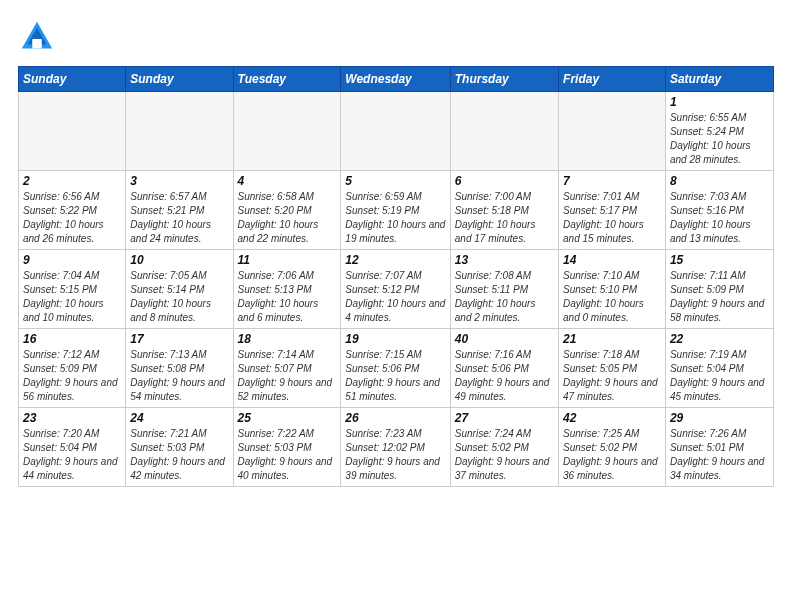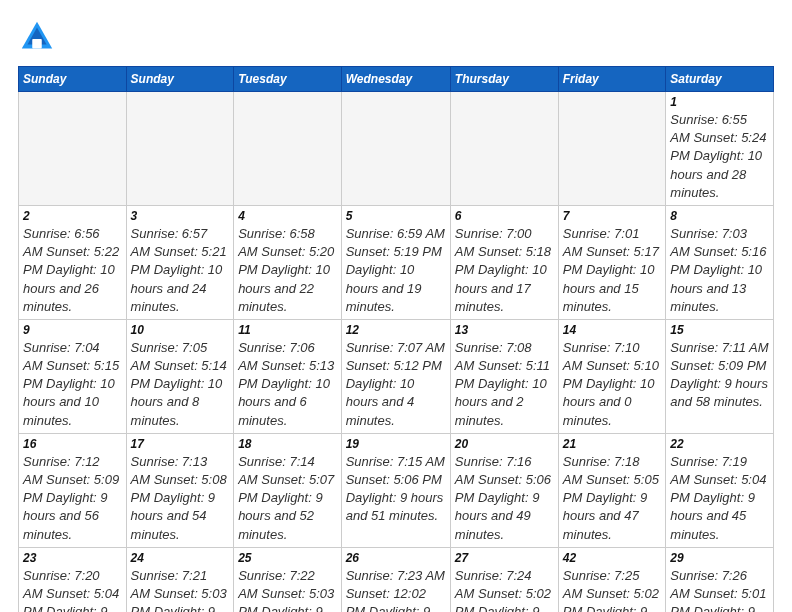--- a/index.html
+++ b/index.html
@@ -82,21 +82,21 @@
       background: #f5f5f5;
     }
     .day-number {
       font-size: 12px;
       font-weight: bold;
       color: #111;
       display: block;
       margin-bottom: 2px;
     }
     .day-info {
-      font-size: 13px;
+      font-size: 10px;
       color: #333;
       line-height: 1.4;
     }
     .last-row td {
       height: 62px;
     }
   </style>
 </head>
 <body>
 
@@ -272,21 +272,21 @@
 and 52 minutes.</div>
           </td>
           <td>
             <span class="day-number">19</span>
             <div class="day-info">Sunrise: 7:15 AM
 Sunset: 5:06 PM
 Daylight: 9 hours
 and 51 minutes.</div>
           </td>
           <td>
-            <span class="day-number">20</span>
+            <span class="day-number">40</span>
             <div class="day-info">Sunrise: 7:16 AM
 Sunset: 5:06 PM
 Daylight: 9 hours
 and 49 minutes.</div>
           </td>
           <td>
             <span class="day-number">21</span>
             <div class="day-info">Sunrise: 7:18 AM
 Sunset: 5:05 PM
 Daylight: 9 hours

